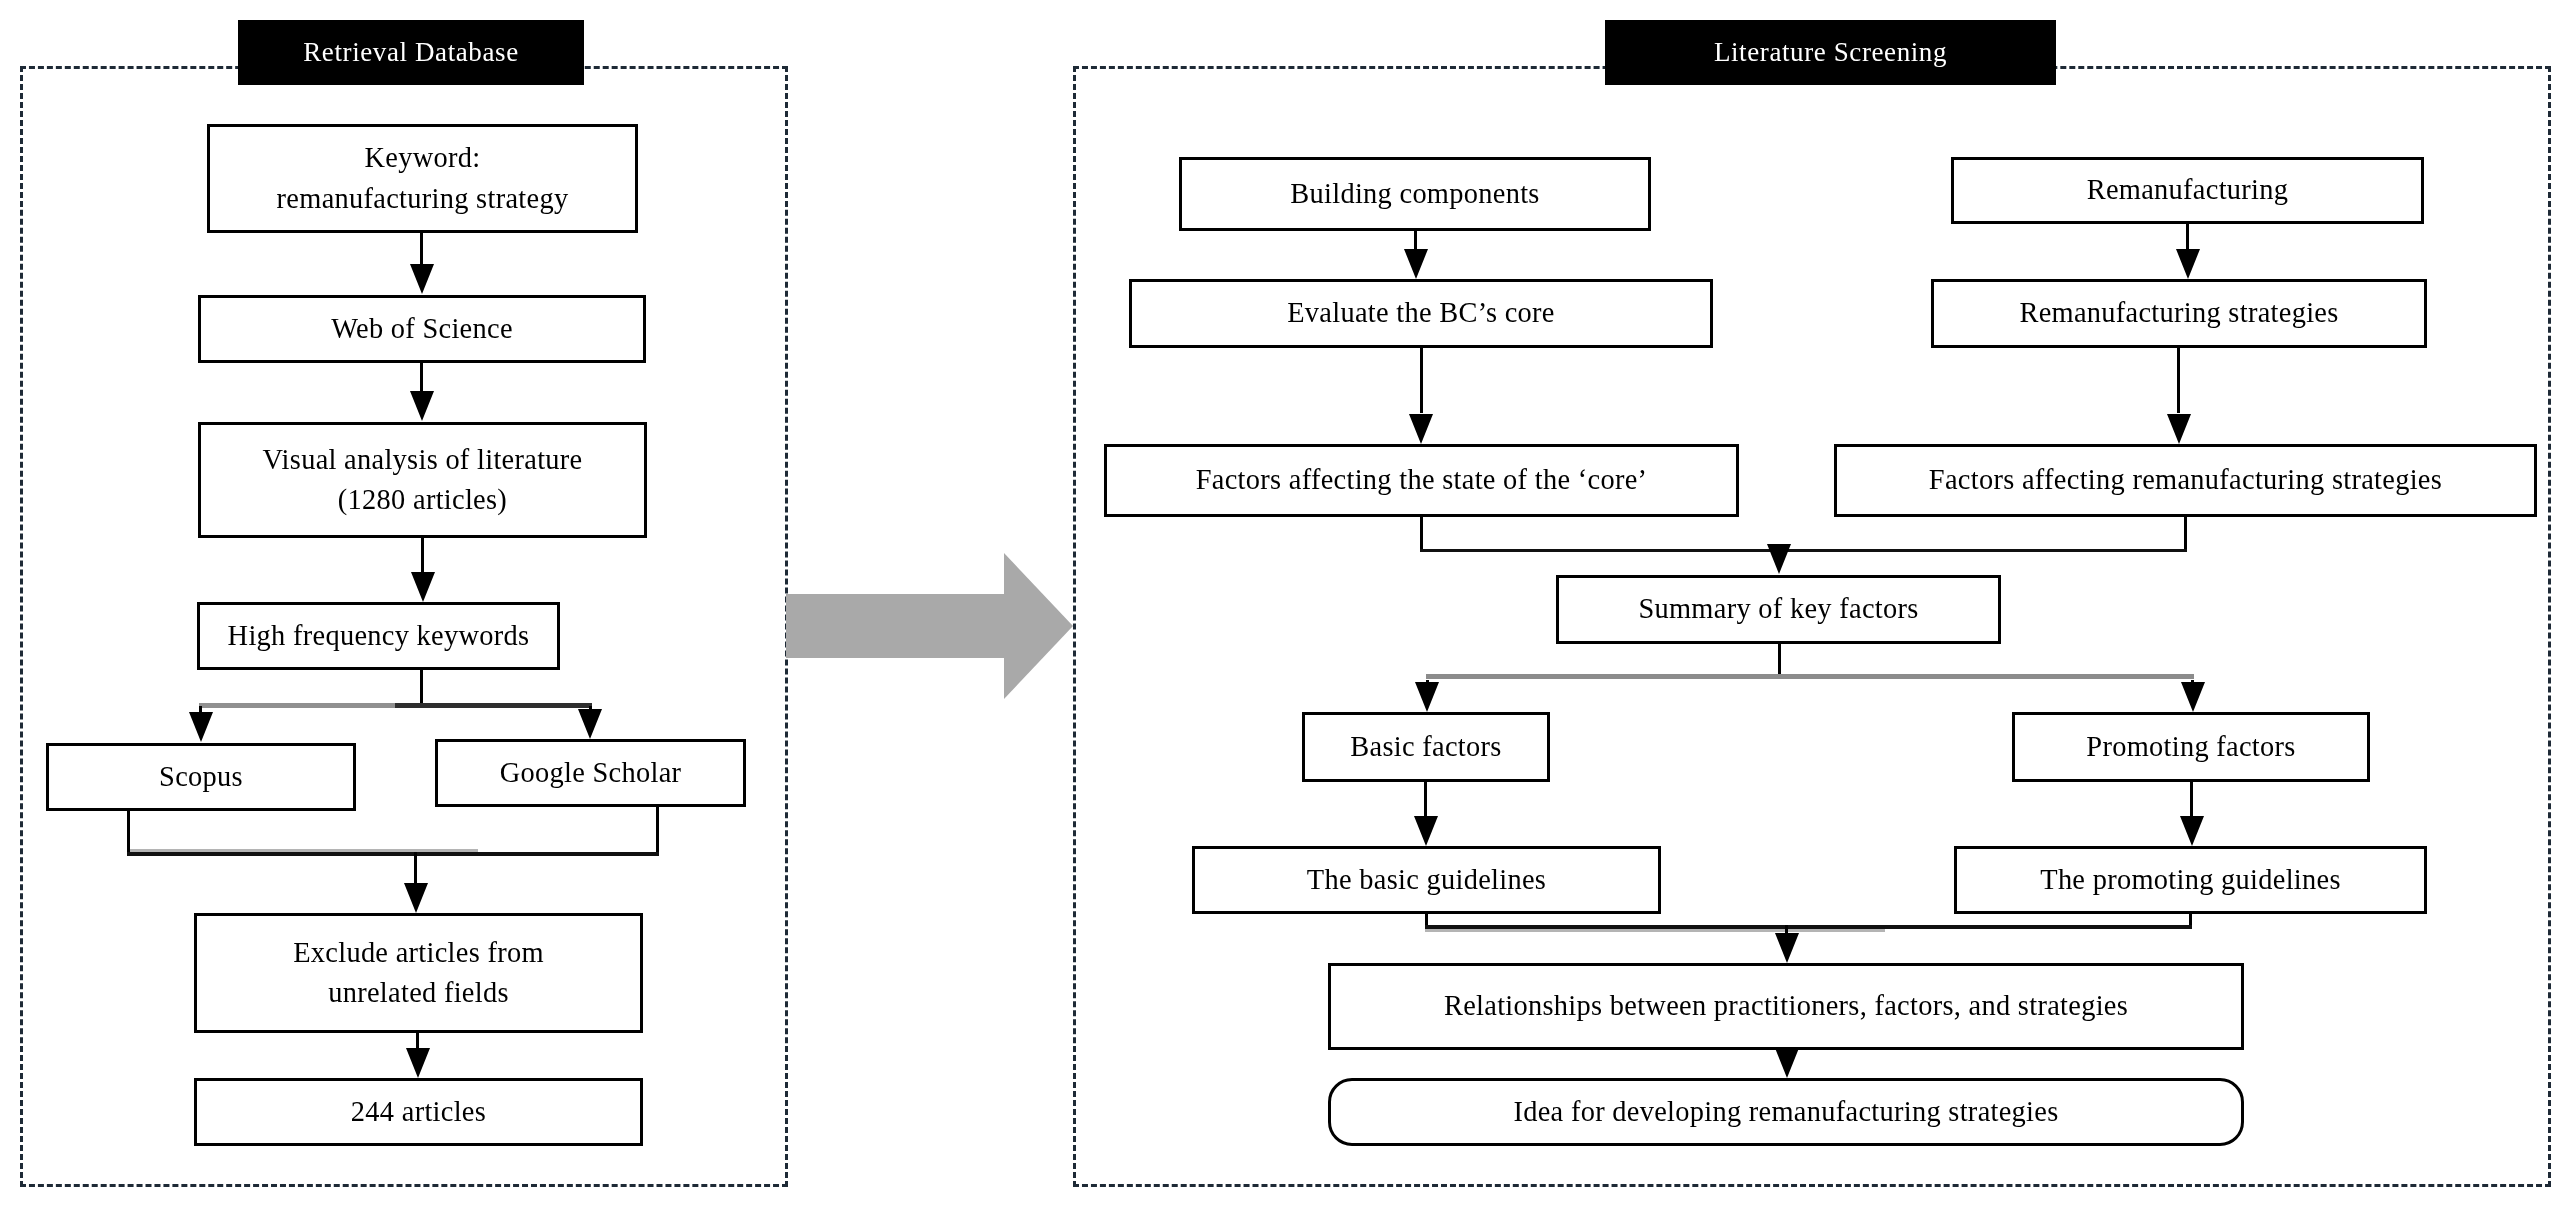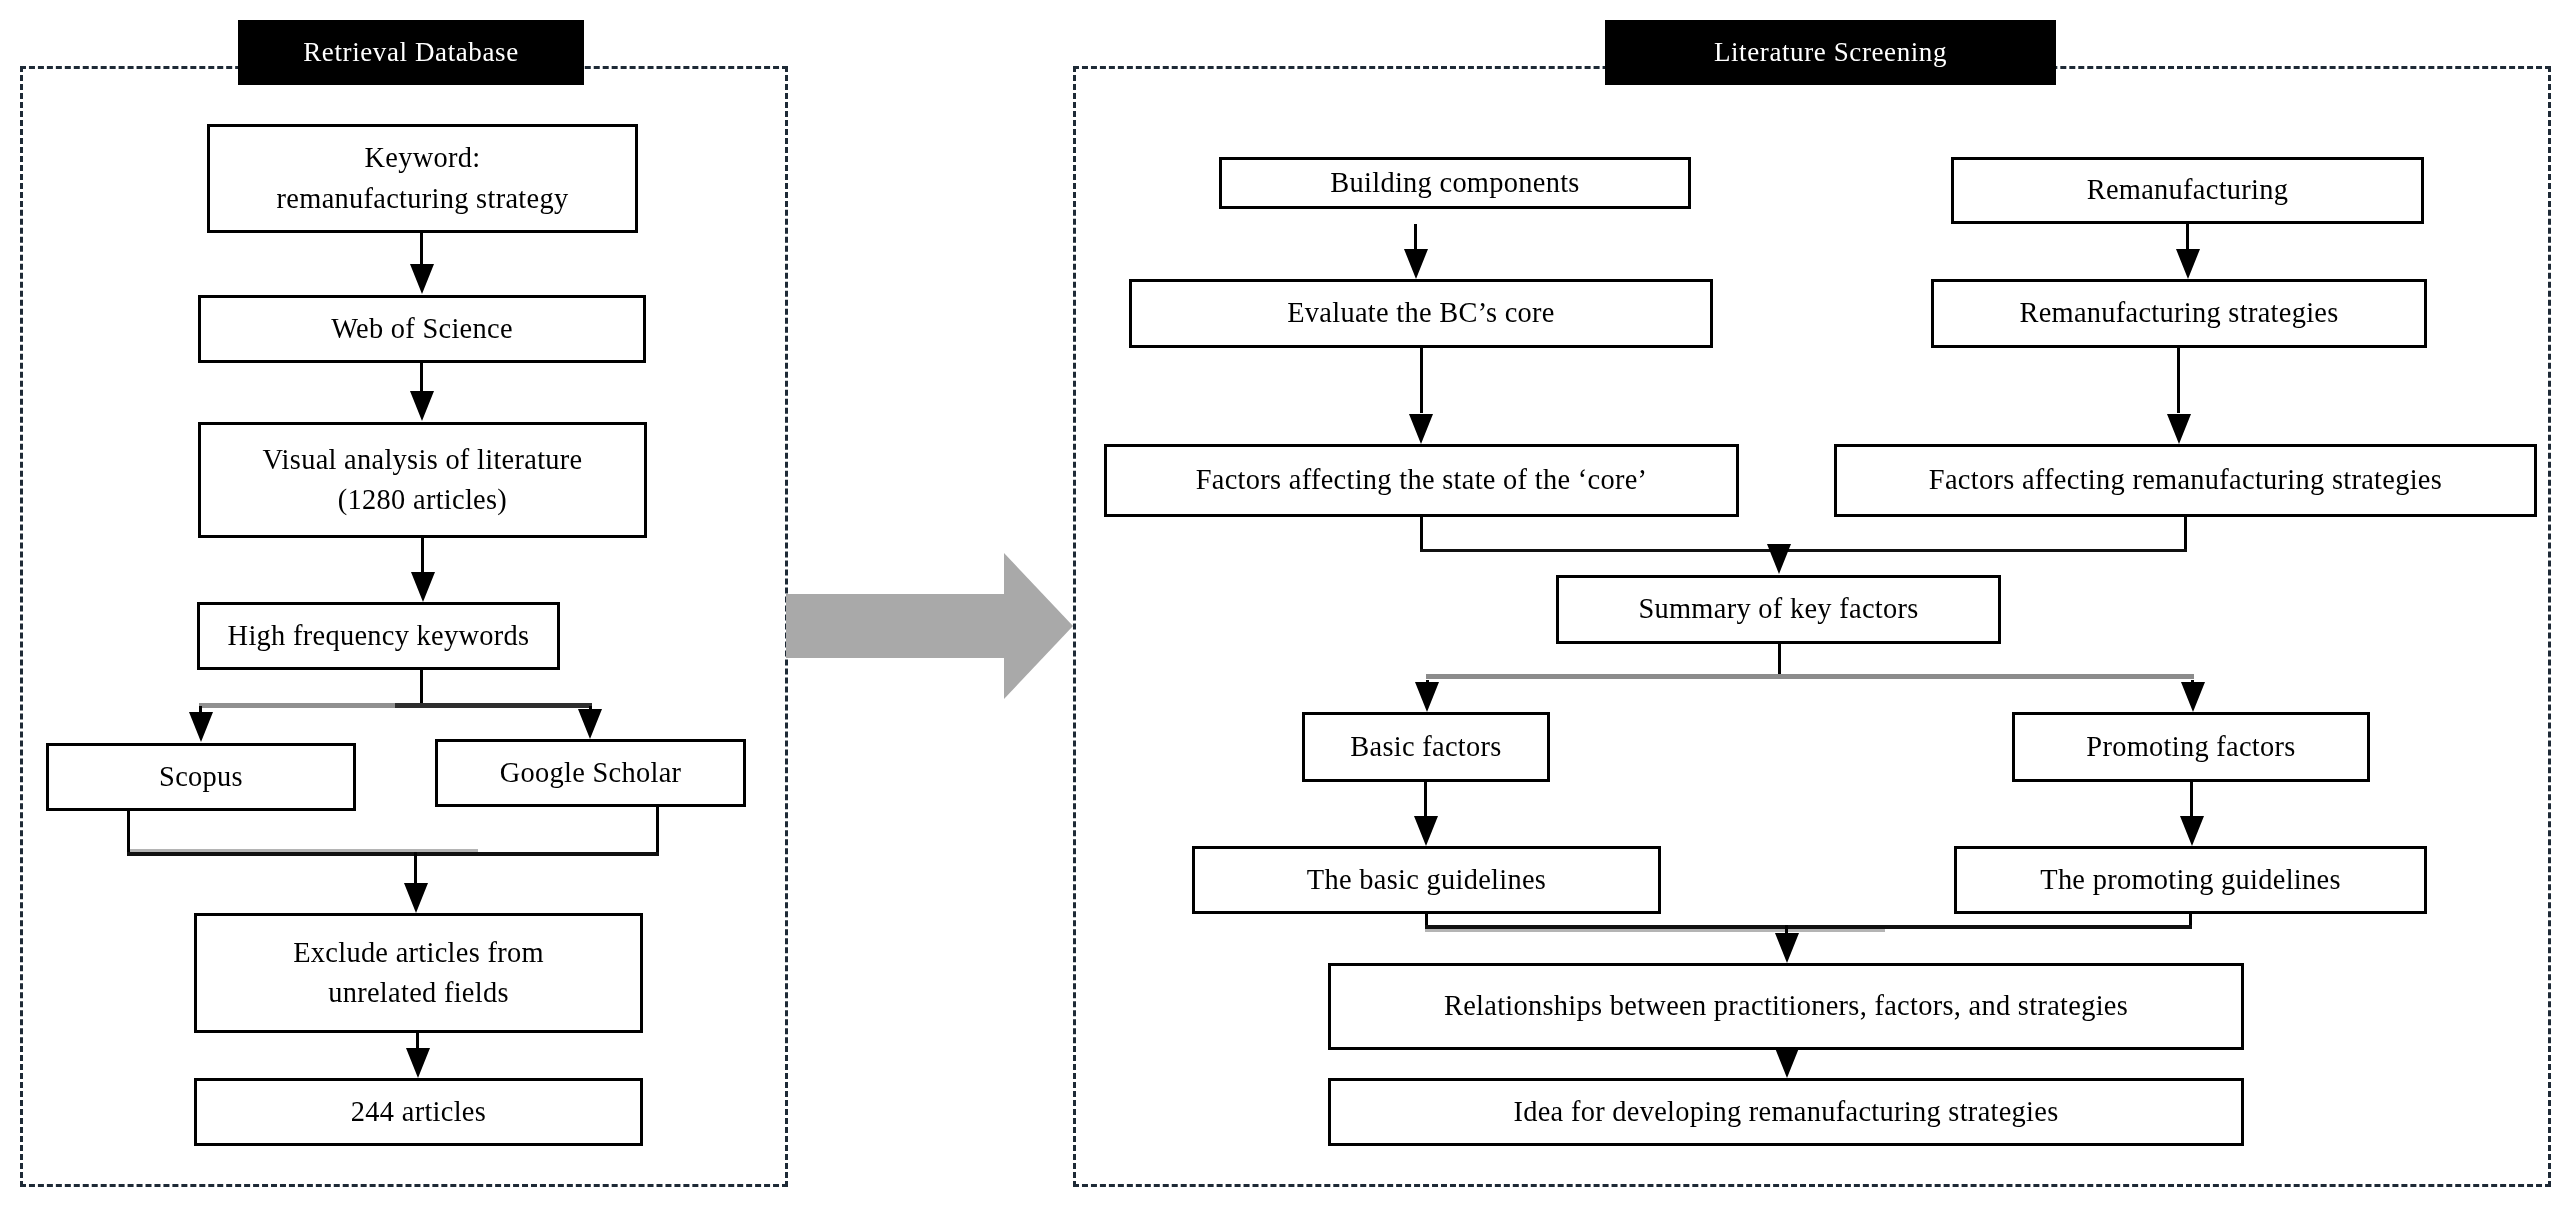--- a/index.html
+++ b/index.html
@@ -183,21 +183,21 @@
 
   <div class="vline" style="left:414px; top:852px; height:33px;"></div>
   <div class="ah" style="left:404px; top:883px;"></div>
 
   <div class="vline" style="left:416px; top:1033px; height:15.7px;"></div>
   <div class="ah" style="left:406px; top:1048px;"></div>
 
   <div class="bigarrow-shaft"></div>
   <div class="bigarrow-head"></div>
 
-  <div class="box" style="left:1179px; top:157px; width:472px; height:52px;margin-left:40px;">
+  <div class="box" style="left:1179px; top:157px; width:472px; height:74px;">
     <span>Building components</span>
   </div>
 
   <div class="box" style="left:1951px; top:157px; width:473px; height:67px;">
     <span>Remanufacturing</span>
   </div>
 
   <div class="box" style="left:1129px; top:279px; width:584px; height:69px;">
     <span>Evaluate the BC’s core</span>
   </div>
@@ -231,21 +231,21 @@
   </div>
 
   <div class="box" style="left:1954px; top:846px; width:473px; height:68px;">
     <span>The promoting guidelines</span>
   </div>
 
   <div class="box" style="left:1328px; top:963px; width:916px; height:87px;">
     <span>Relationships between practitioners, factors, and strategies</span>
   </div>
 
-  <div class="box" style="left:1328px; top:1078px; width:916px; height:68px;">
+  <div class="box" style="left:1328px; top:1078px; width:916px; height:68px;border-radius:24px;">
     <span>Idea for developing remanufacturing strategies</span>
   </div>
 
   <div class="vline" style="left:1414px; top:224px; height:25.4px;"></div>
   <div class="ah" style="left:1404px; top:249px;"></div>
 
   <div class="vline" style="left:2186px; top:224px; height:25.4px;"></div>
   <div class="ah" style="left:2176px; top:249px;"></div>
 
   <div class="vline" style="left:1420px; top:348px; height:65px;"></div>

